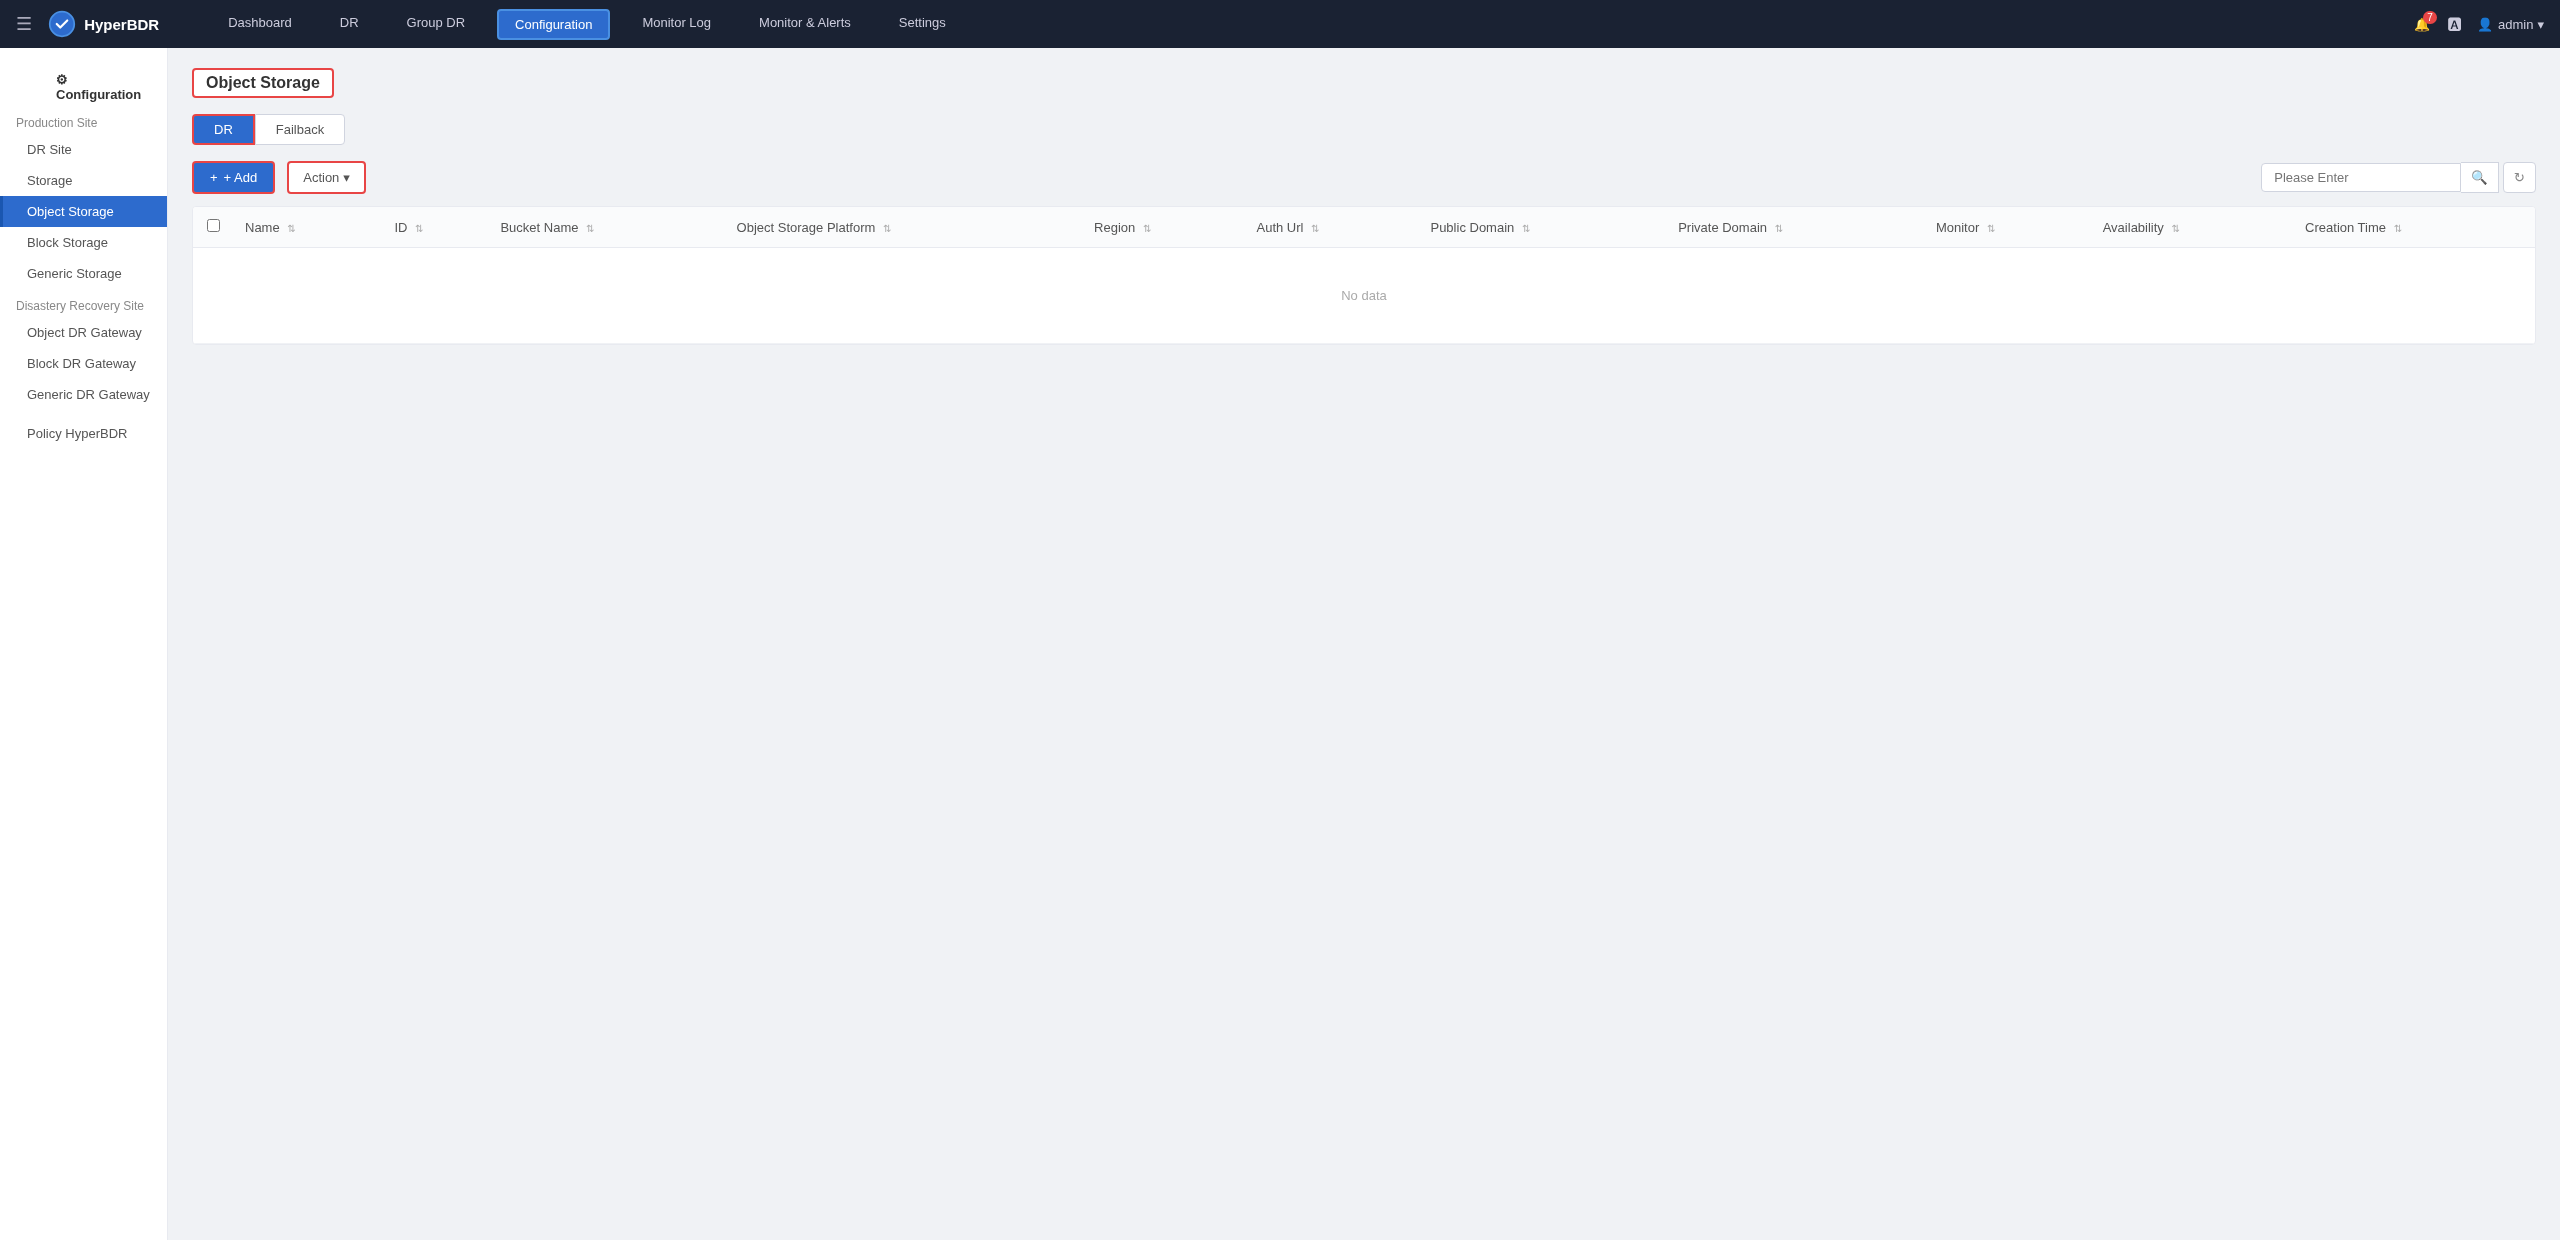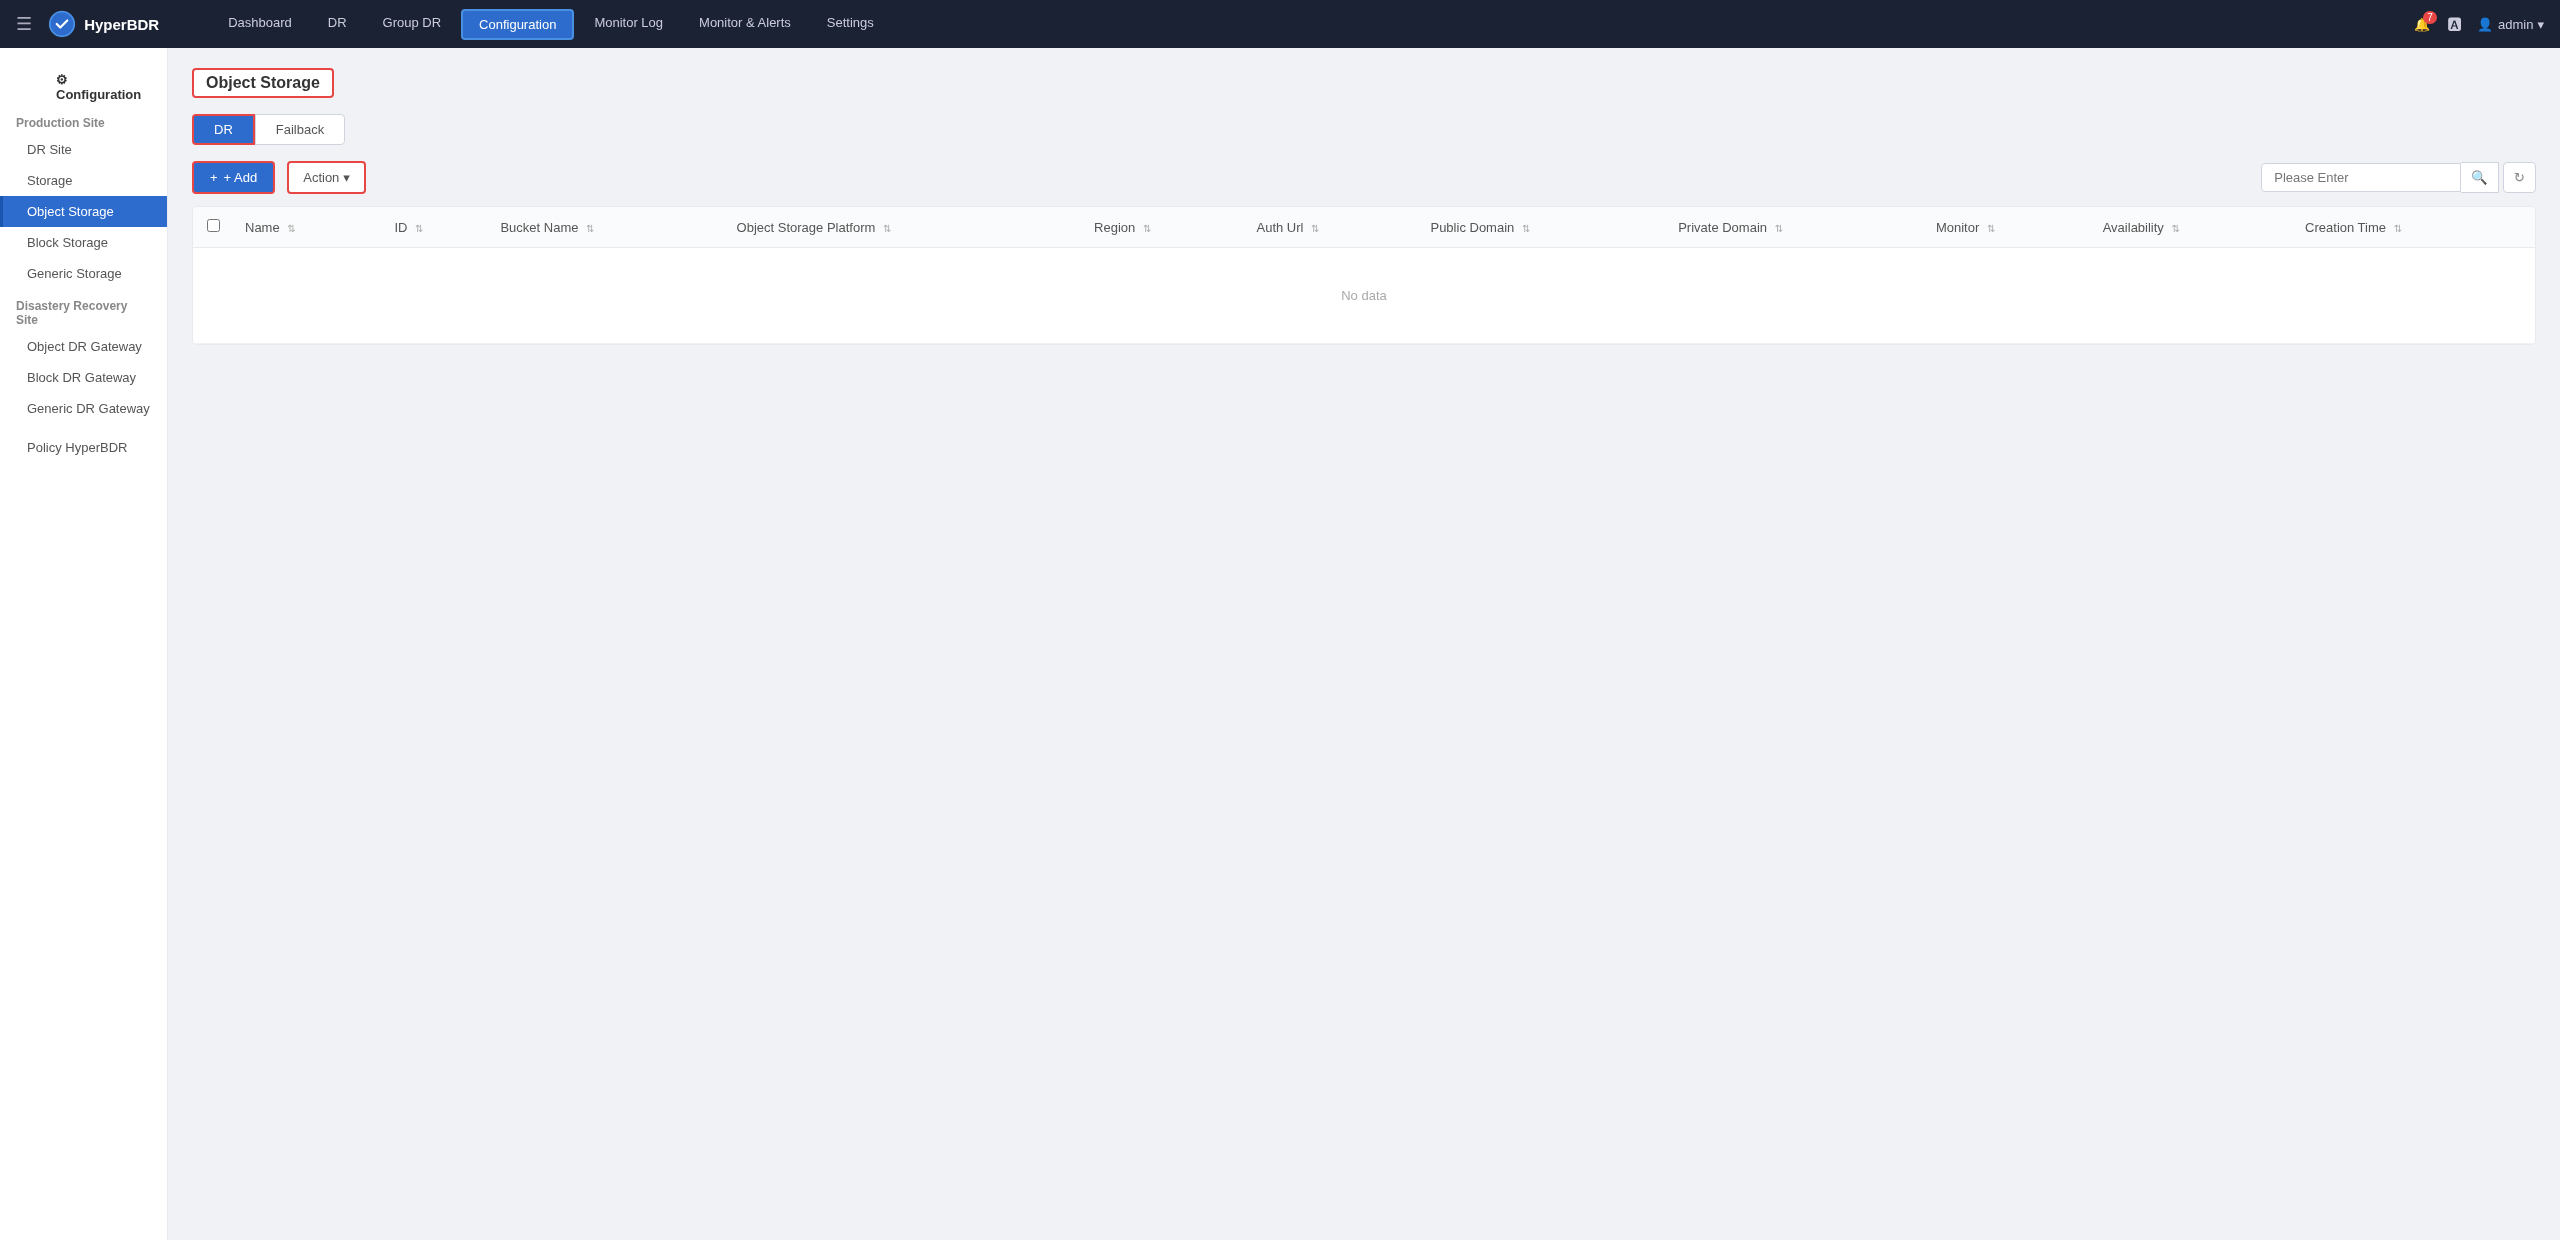--- a/index.html
+++ b/index.html
@@ -32,21 +32,21 @@
       height: 28px;
     }
     .hamburger {
       margin-right: 16px;
       cursor: pointer;
       font-size: 18px;
       color: #aab;
     }
     .nav-items {
       display: flex;
-      gap: 4px;
+      gap: 16px;
       flex: 1;
     }
     .nav-item {
       padding: 6px 16px;
       border-radius: 4px;
       cursor: pointer;
       color: #ccd;
       font-size: 13px;
       white-space: nowrap;
     }
@@ -112,21 +112,21 @@
     }
     .sidebar-item.active {
       background: #2d6bcd;
       color: #fff;
       border-left: 3px solid #1a56b0;
     }
     .sidebar-group-title {
       padding: 10px 16px 4px;
       font-size: 12px;
       color: #888;
-      font-weight: 700;
+      font-weight: 400;
       text-transform: none;
     }
 
     
     .main-content {
       flex: 1;
       padding: 20px 24px;
       background: #f0f2f5;
       overflow: auto;
     }

